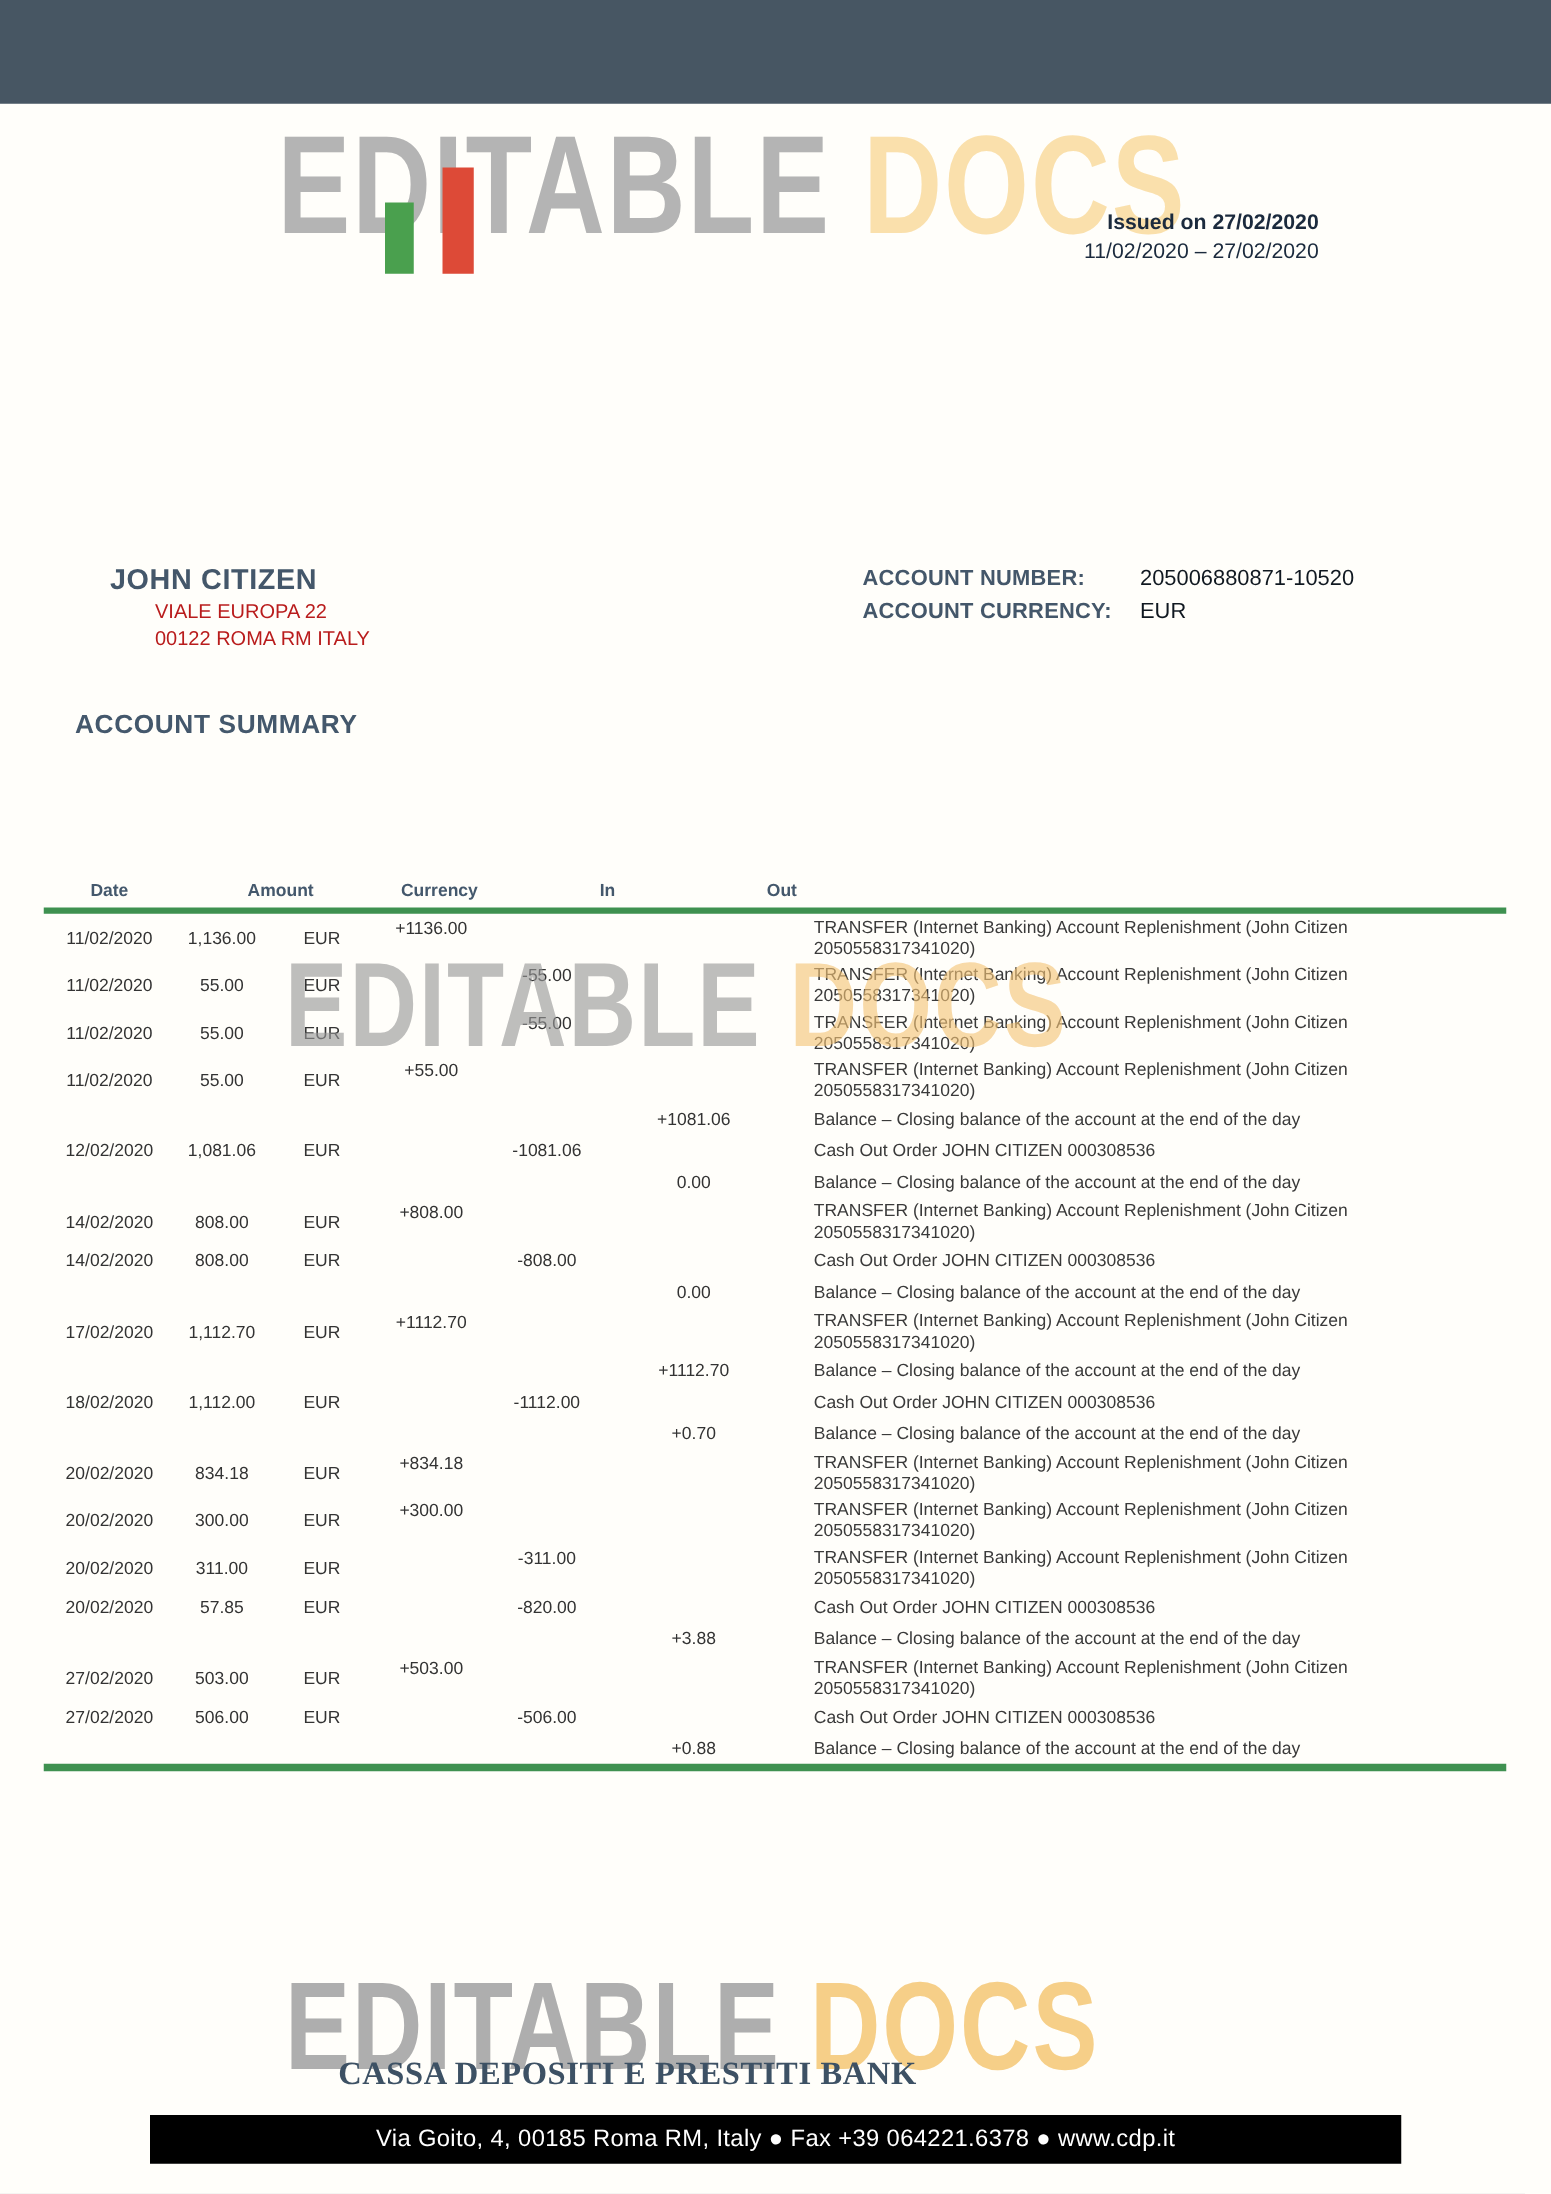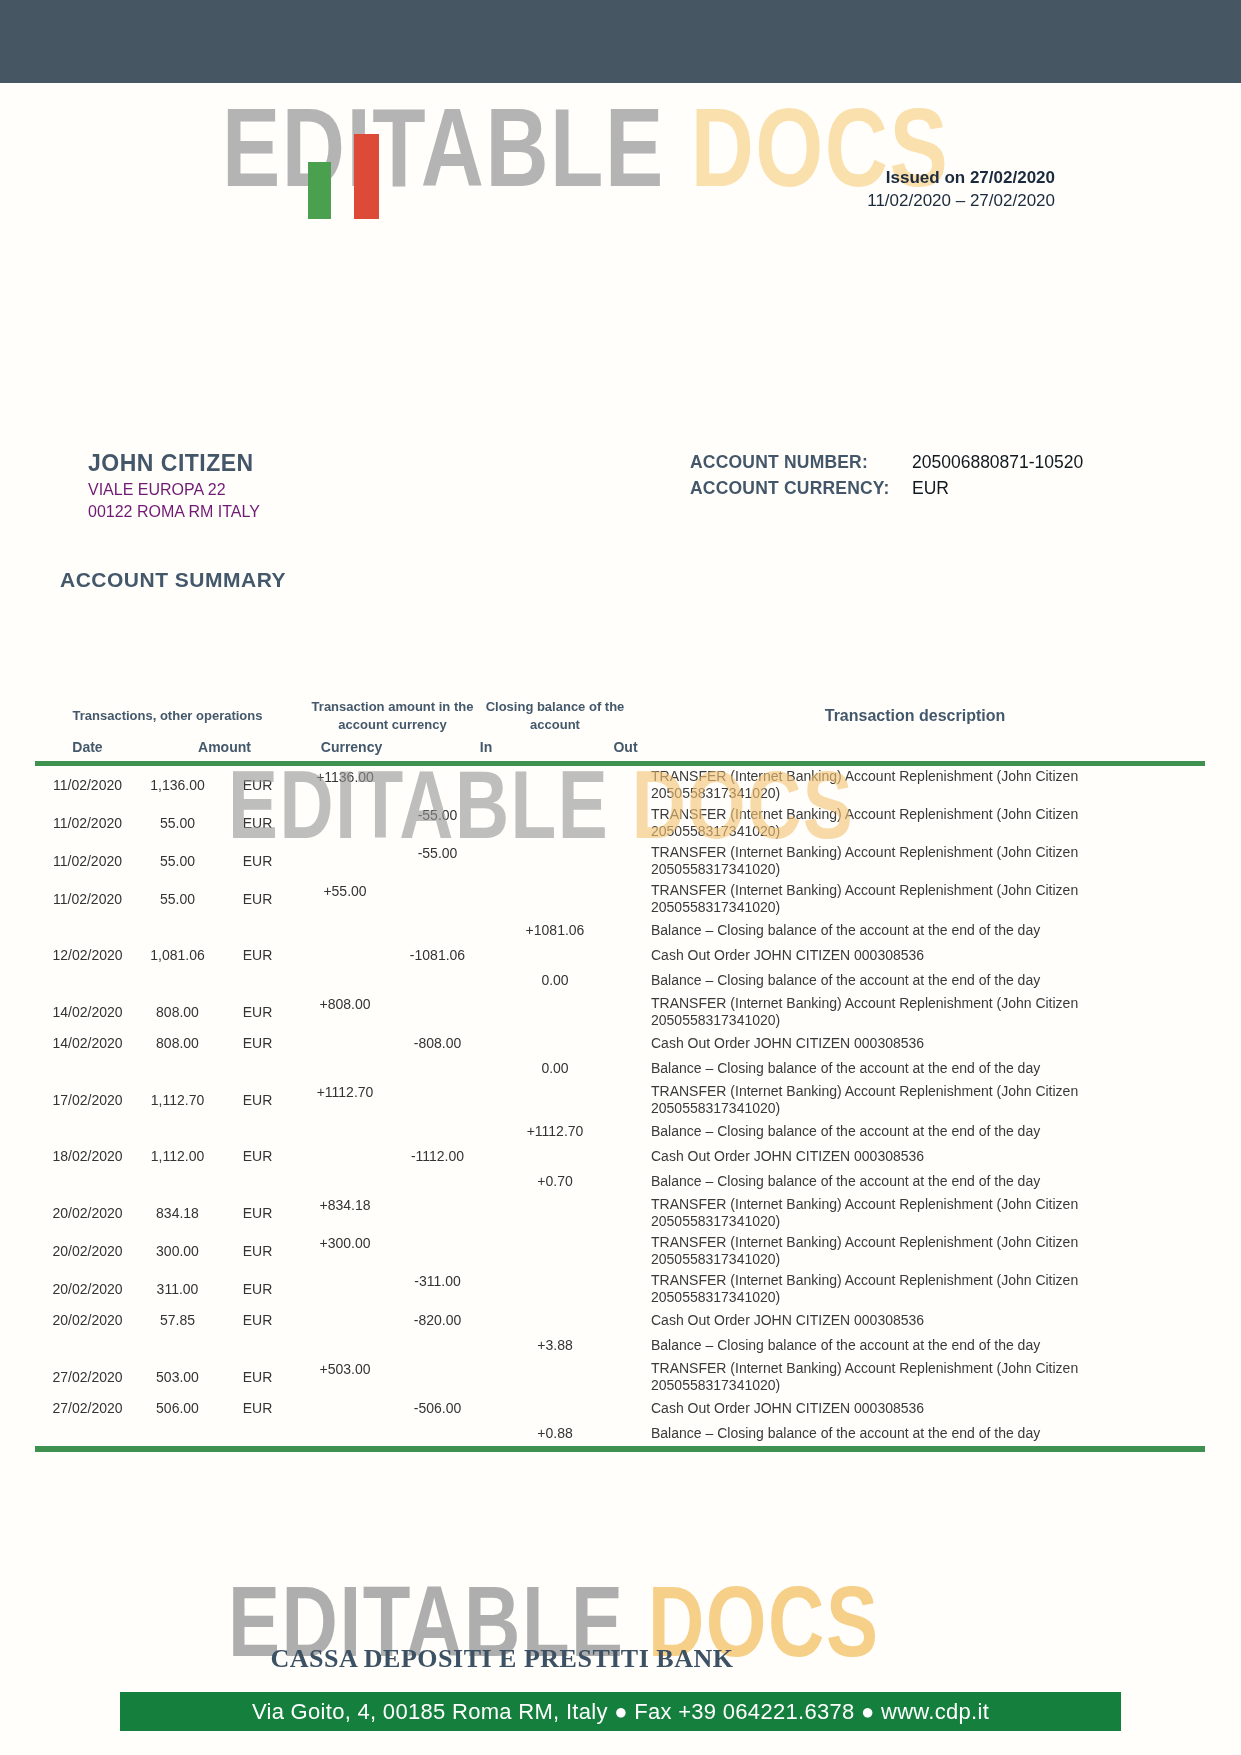--- a/index.html
+++ b/index.html
@@ -14,22 +14,22 @@
     color:#2e2e2e;
   }
 
   
   .top-bar {
     position:absolute; left:0; top:0; width:1241px; height:83px;
     background:#475663;
   }
   .footer-bar {
     position:absolute; left:120px; top:1692px; width:1001px; height:39px;
-    background:#15803d;
-    color:#ffffff; font-size:22px; line-height:39px; text-align:center;
+    background:#000000;
+    color:#ffffff; font-size:19px; line-height:39px; text-align:center;
     letter-spacing:0.3px;
   }
 
   
   .wm {
     position:absolute;
     font-weight:bold;
     white-space:nowrap;
     transform:scaleX(0.78);
     transform-origin:left top;
@@ -57,21 +57,21 @@
   .flag-red   { position:absolute; left:354px; top:134px; width:25px; height:85px; background:#dd4a37; z-index:3; }
 
   
   .issue-block { position:absolute; top:168px; right:186px; text-align:right; color:#1b2a3d; z-index:4; }
   .issue-block .issued { font-size:17px; font-weight:bold; }
   .issue-block .period { font-size:17px; margin-top:3px; }
 
   
   .customer { position:absolute; left:88px; top:450px; z-index:4; }
   .customer .name { font-size:23px; font-weight:bold; color:#44576a; letter-spacing:0.5px; }
-  .customer .addr { font-size:16px; color:#701a75; margin-top:4px; }
+  .customer .addr { font-size:16px; color:#b91c1c; margin-top:4px;margin-left:36px; }
 
   
   .account-info { position:absolute; left:690px; top:452px; z-index:4; }
   .account-row { display:flex; font-size:17.5px; margin-bottom:5px; }
   .account-row .lbl { font-weight:bold; color:#44576a; min-width:222px; letter-spacing:0.2px; }
   .account-row .val { color:#101820; }
 
   
   .summary-title {
     position:absolute; left:60px; top:568px;
@@ -144,26 +144,20 @@
     </div>
     <div class="account-row">
       <span class="lbl">ACCOUNT CURRENCY:</span>
       <span class="val">EUR</span>
     </div>
   </div>
 
   <div class="summary-title">ACCOUNT SUMMARY</div>
 
   <div class="txn-table">
-    <div class="grid-row group-row">
-      <div class="g" style="grid-column:1 / span 3;">Transactions, other operations</div>
-      <div class="g" style="grid-column:4 / span 2;">Transaction amount in the account currency</div>
-      <div class="g" style="grid-column:6;">Closing balance of the account</div>
-      <div class="g g-desc" style="grid-column:7;">Transaction description</div>
-    </div>
     <div class="grid-row sub-row">
       <div class="s">Date</div>
       <div class="s">Amount</div>
       <div class="s">Currency</div>
       <div class="s">In</div>
       <div class="s">Out</div>
       <div class="s"></div>
       <div class="s"></div>
     </div>
     <div class="rule"></div>

